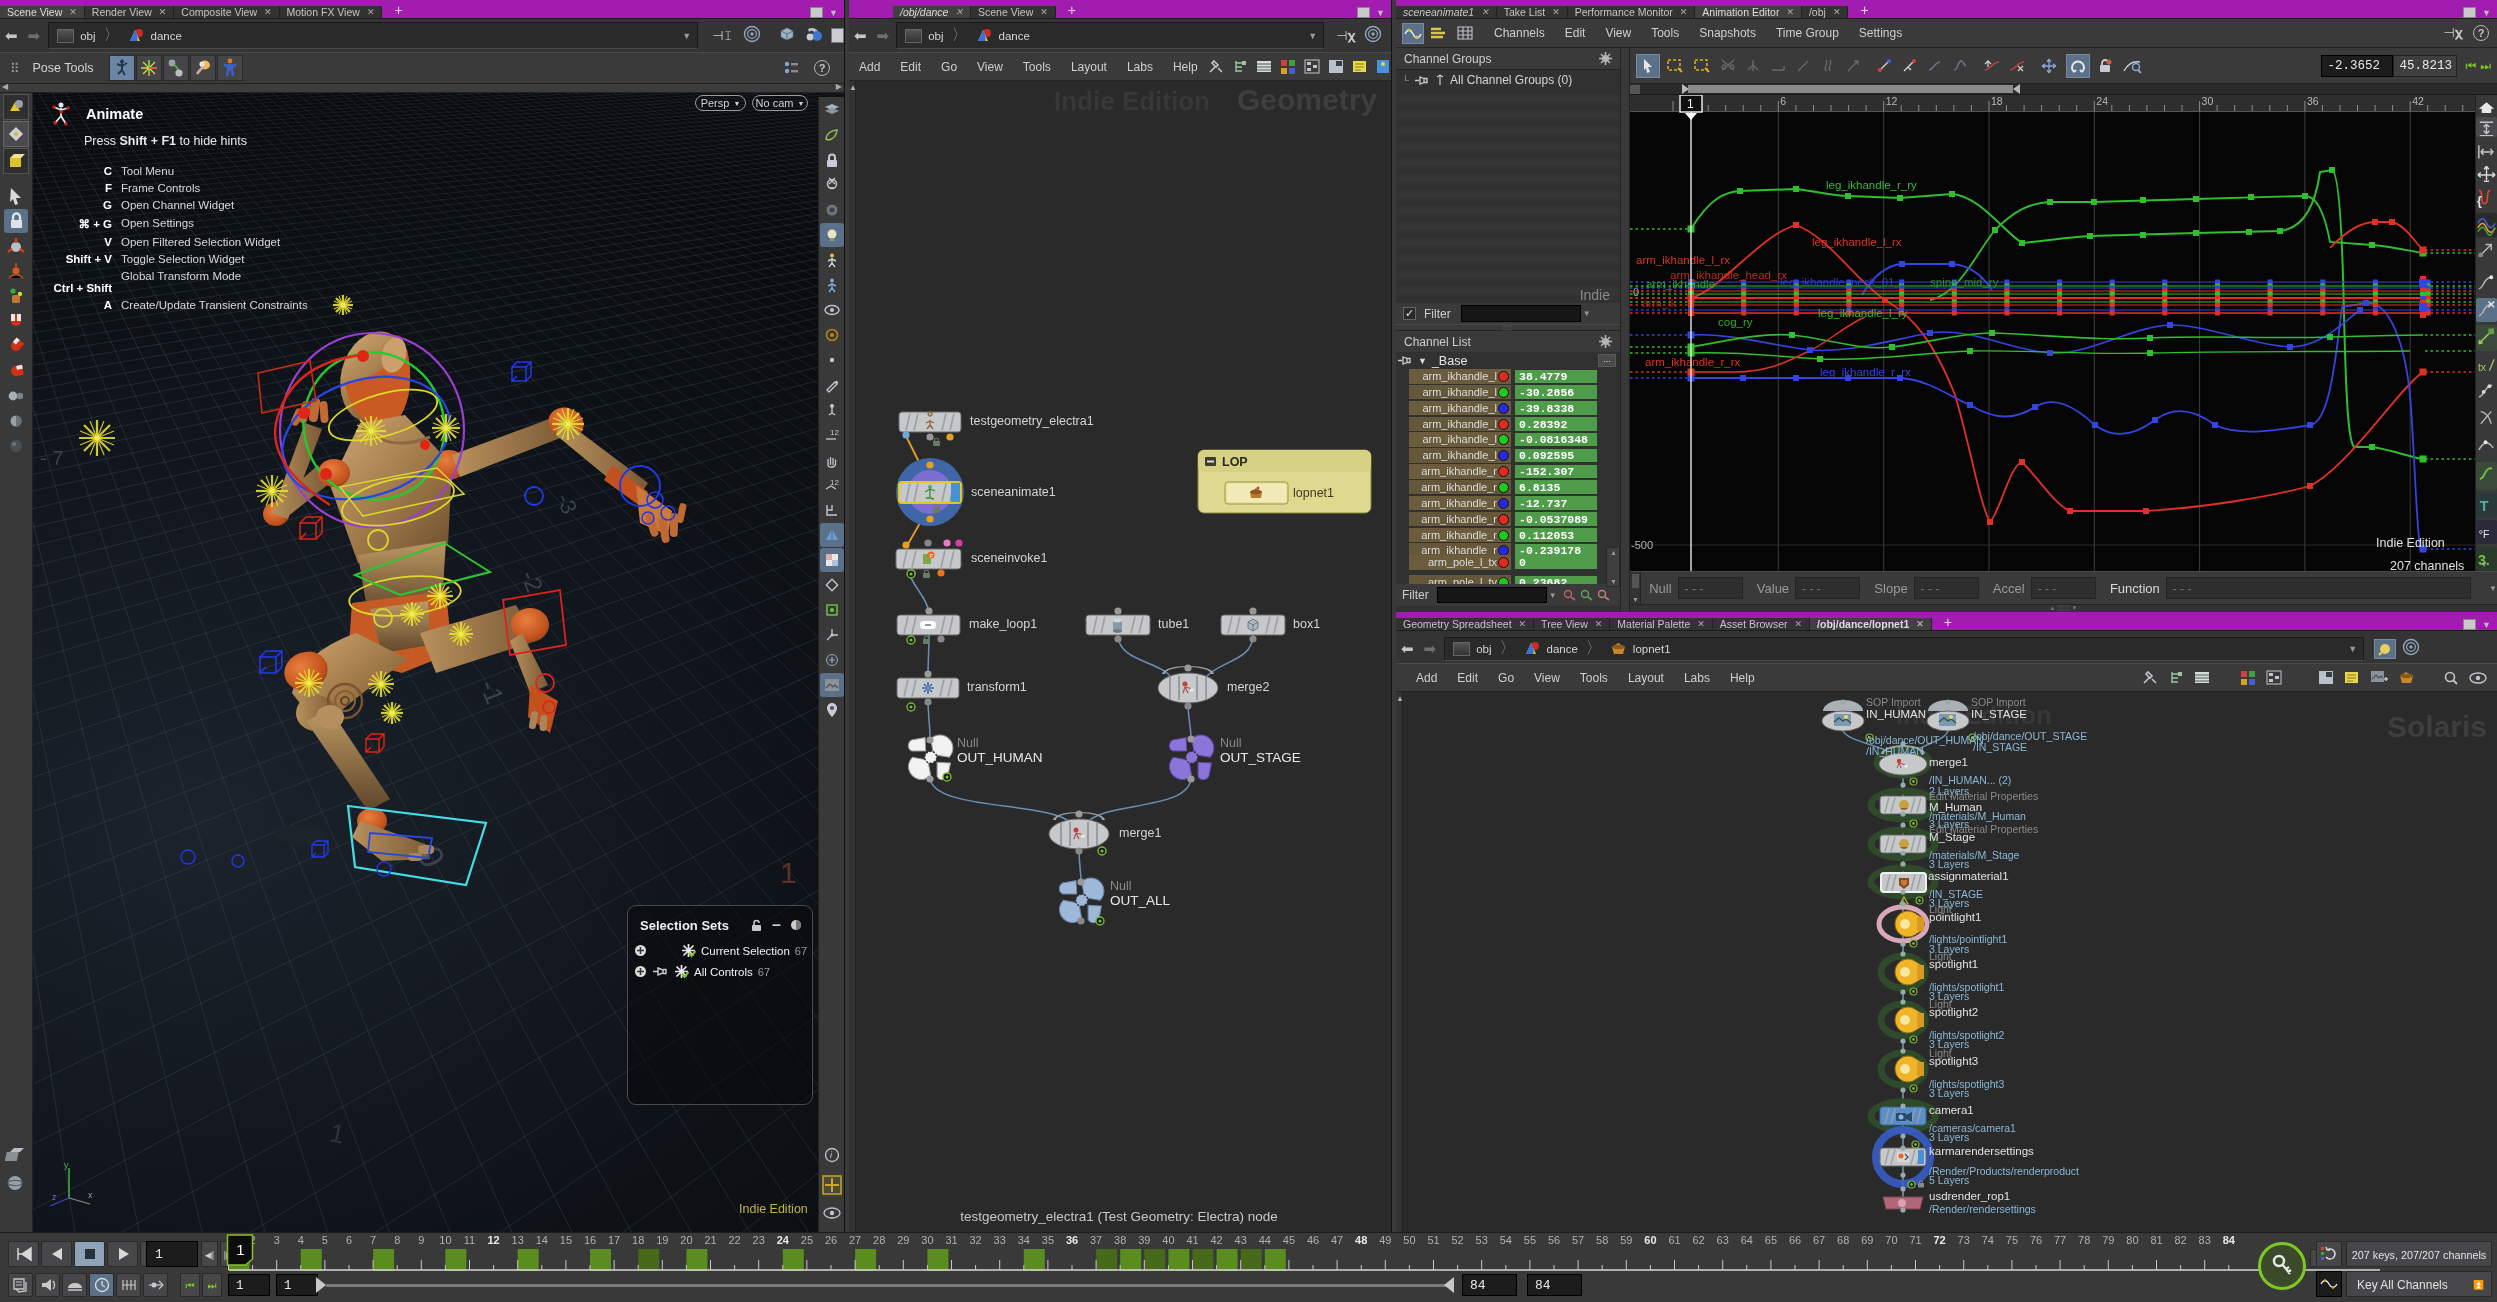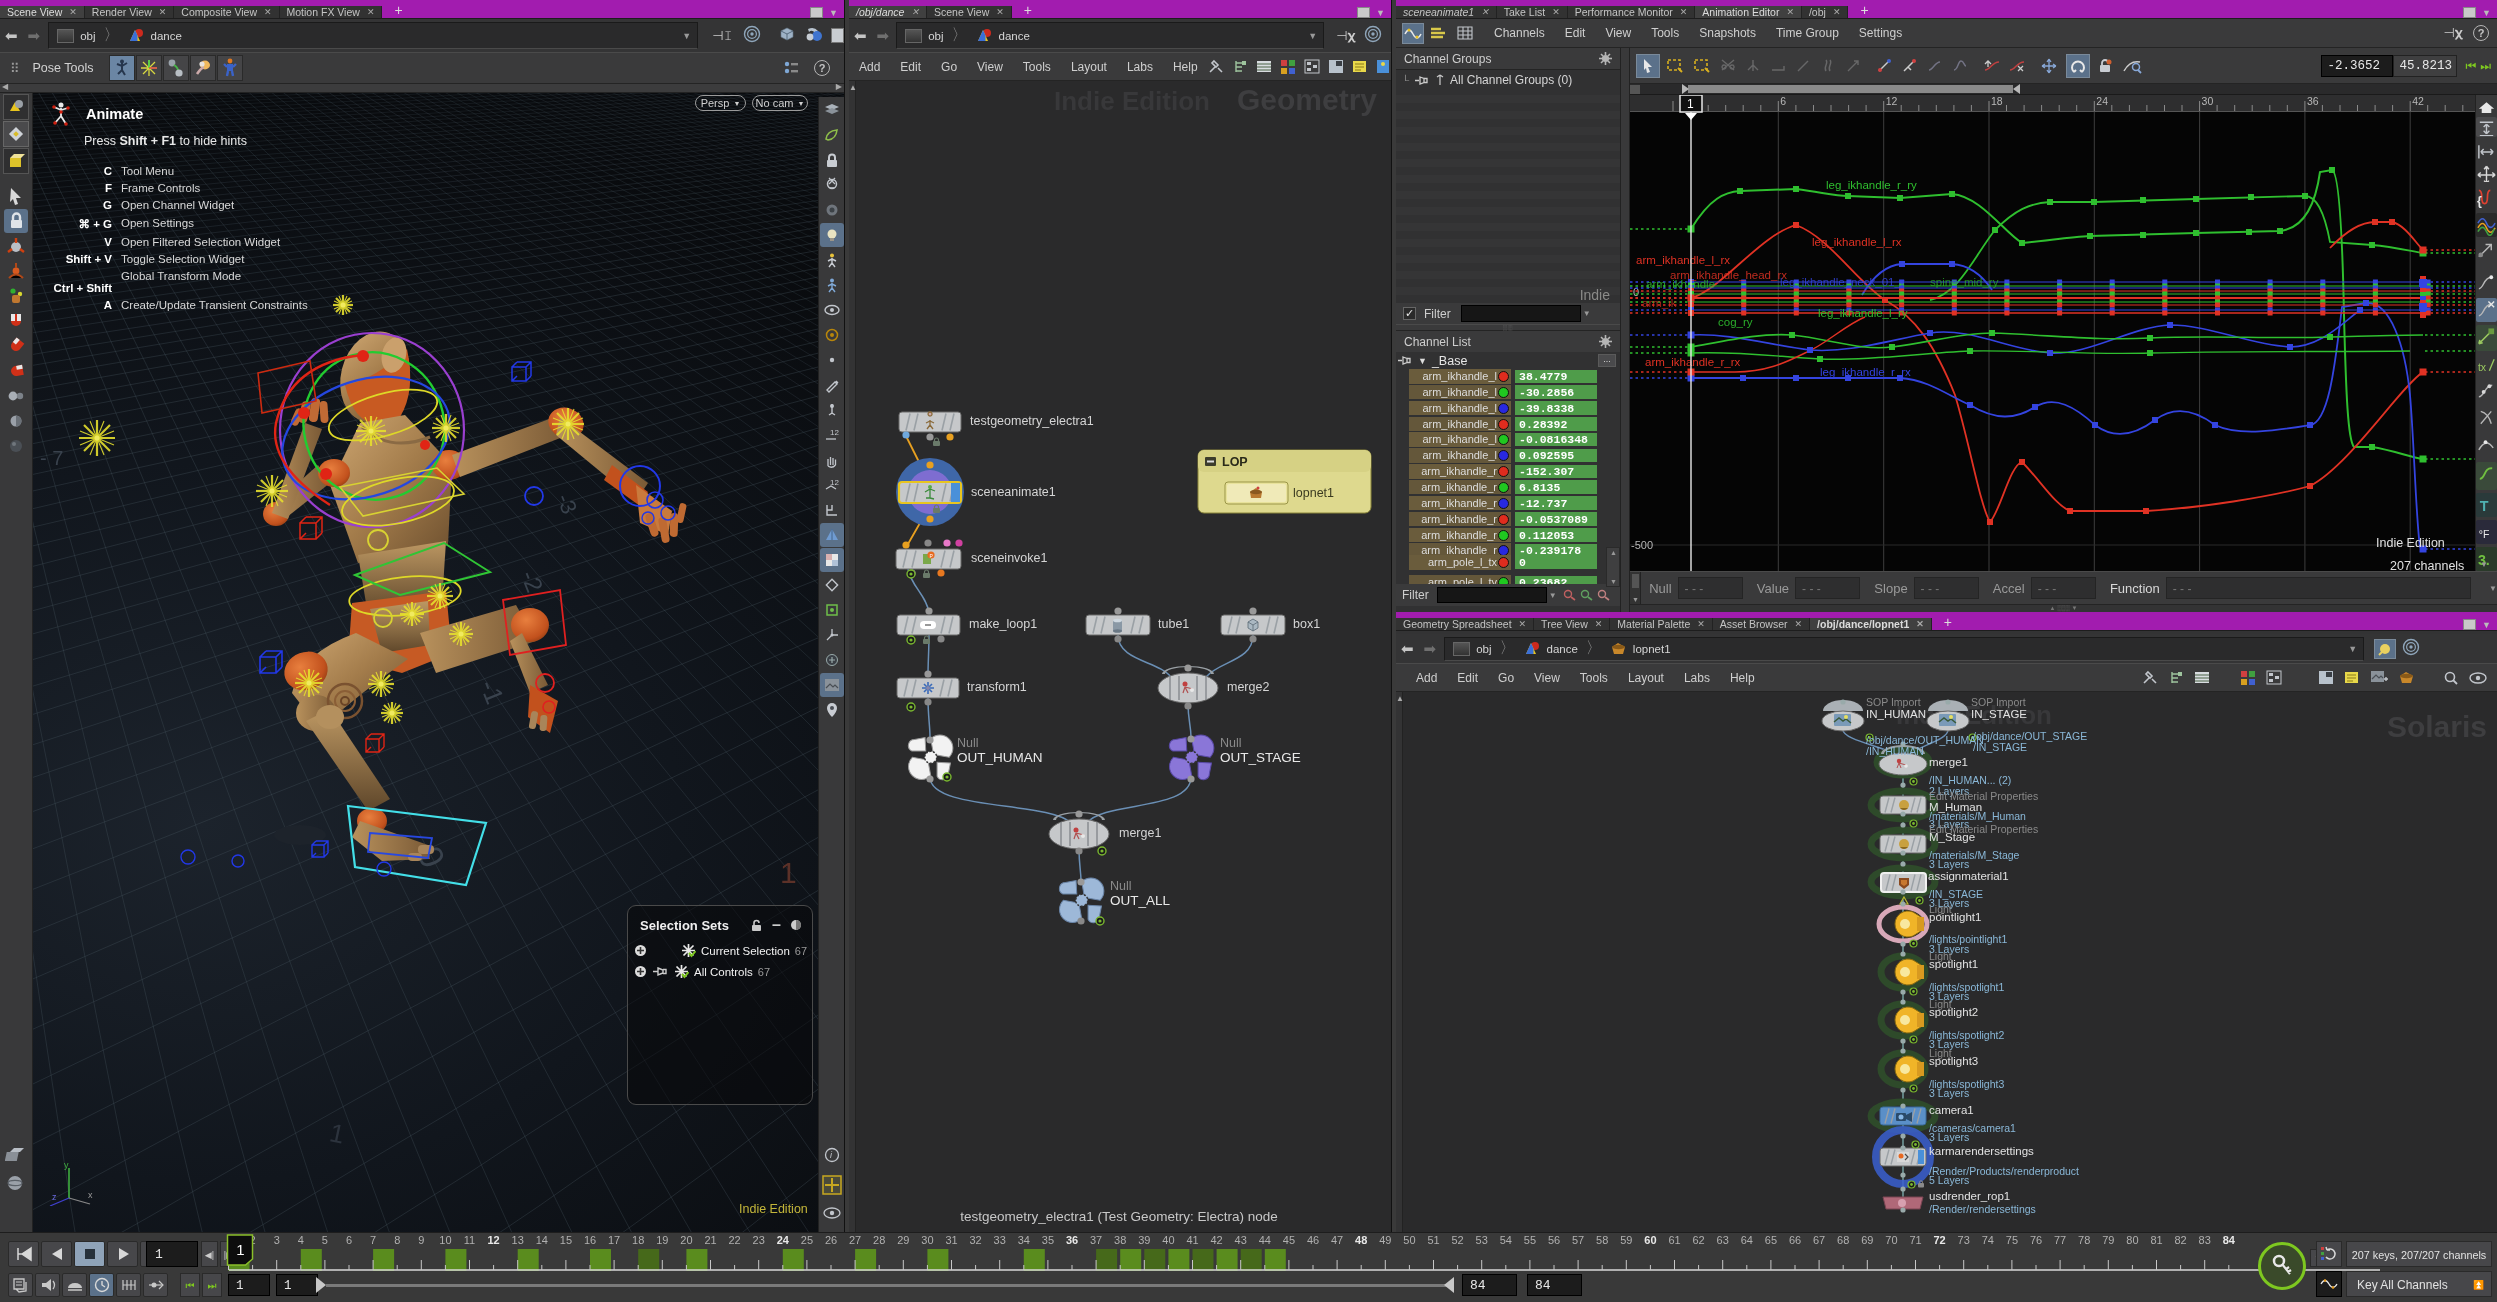--- a/index.html
+++ b/index.html
@@ -987,21 +987,21 @@
  <path d="M25 38 L6 46" stroke="#4040d0" stroke-width="1.2"></path>
  <text x="20" y="8" fill="#3fae3f" font-size="9">y</text>
           <text x="44" y="38" fill="#999" font-size="9">x</text>
           <text x="8" y="40" fill="#6a6ae0" font-size="9">z</text>
 </svg>
 </div>
 </div>
 
 <div class="pane" id="mid" style="left:849px;top:0;width:542px;height:1232px;background:#333334;">
  <div class="tabbar">
-  <div class="tab active" style="font-style:italic;">/obj/dance <span class="x">✕</span></div>
+  <div class="tab active" style="font-style:italic;margin-left:44px;">/obj/dance <span class="x">✕</span></div>
   <div class="tab">Scene View <span class="x">✕</span></div>
   <div class="tab plus">+</div>
   <div class="winbtn">
           <span style="display:inline-block;width:13px;height:11px;background:#c9c9c9;border:1px solid #888;"></span>
           <span style="color:#bbb;font-size:9px;">▼</span>
         </div>
  </div>
  <div class="pathbar" style="top:19px;height:33px;">
   <span class="navarr" style="color:#c5c5c5;">⬅</span>
         <span class="navarr" style="color:#6f6f6f;">➡</span>

